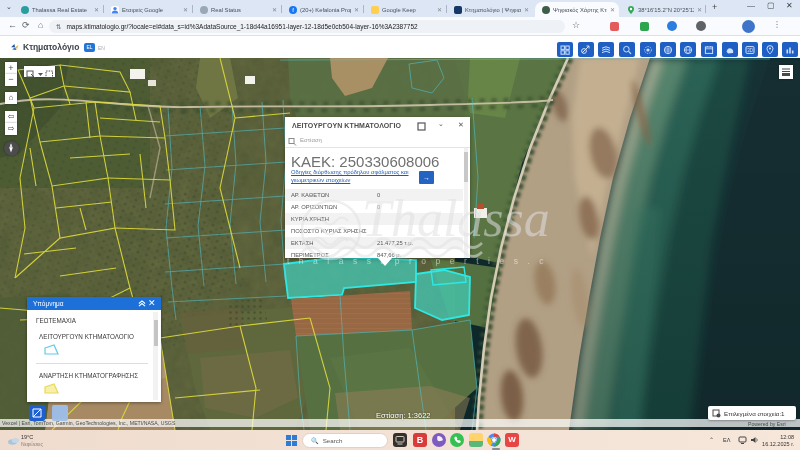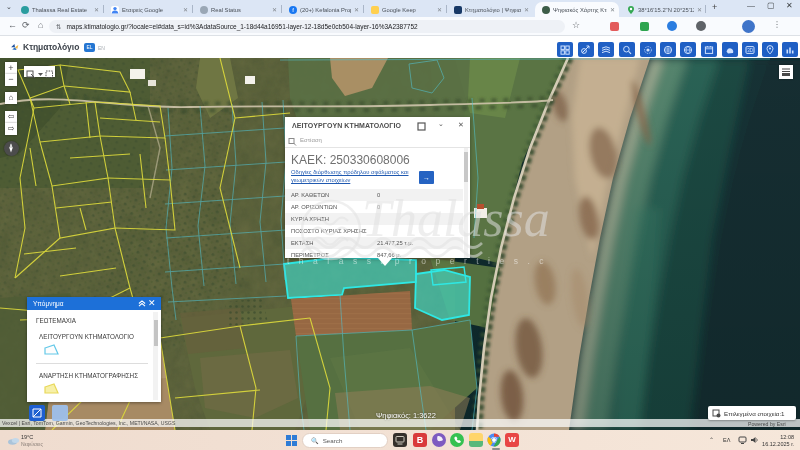--- a/index.html
+++ b/index.html
@@ -415,21 +415,21 @@
         </svg>
     <div class="abs" style="left:153px;top:3px;font-size:7px;color:#555">⌄</div>
     <div class="abs" style="left:173px;top:4px;font-size:7px;color:#555">✕</div>
     <div class="abs" style="left:0;top:17px;width:185px;height:14px;border-bottom:1px solid #e4e4e4">
           <svg class="abs" style="left:3px;top:2.5px" width="9" height="9" viewBox="0 0 9 9">
             <rect x="1" y="1.5" width="5" height="5" fill="none" stroke="#8a8a8a" stroke-width="1"></rect>
             <path d="M5.5 6 L8 8.5" stroke="#8a8a8a" stroke-width="1"></path>
           </svg>
           <span class="abs" style="left:15px;top:3px;font-size:6px;color:#9a9a9a">Εστίαση</span>
         </div>
-    <div class="abs" style="left:6px;top:36px;font-size:12px;color:#707070">ΚΑΕΚ: 250330608006</div>
+    <div class="abs" style="left:6px;top:36px;font-size:15px;color:#707070">ΚΑΕΚ: 250330608006</div>
     <div class="abs" style="left:6px;top:51px;width:125px;font-size:5.8px;line-height:8px;color:#2059b0;text-decoration:underline">Οδηγίες διόρθωσης πρόδηλου σφάλματος και γεωμετρικών στοιχείων</div>
     <div class="abs" style="left:134px;top:54px;width:15px;height:13px;background:#2563c2;border-radius:1px;color:#fff;font-size:7px;text-align:center;line-height:13px">→</div>
     <div class="prow" style="top:72px;background:#f2f2f2"><span style="margin-left:6px">ΑΡ. ΚΑΘΕΤΩΝ</span><span class="v">0</span></div>
     <div class="prow" style="top:84px"><span style="margin-left:6px">ΑΡ. ΟΡΙΖΟΝΤΙΩΝ</span><span class="v">0</span></div>
     <div class="prow" style="top:96px;background:#f2f2f2"><span style="margin-left:6px">ΚΥΡΙΑ ΧΡΗΣΗ</span></div>
     <div class="prow" style="top:108px"><span style="margin-left:6px">ΠΟΣΟΣΤΟ ΚΥΡΙΑΣ ΧΡΗΣΗΣ</span></div>
     <div class="prow" style="top:120px;background:#f2f2f2"><span style="margin-left:6px">ΕΚΤΑΣΗ</span><span class="v">21.477,25 τ.μ.</span></div>
     <div class="prow" style="top:132px"><span style="margin-left:6px">ΠΕΡΙΜΕΤΡΟΣ</span><span class="v">847,66 μ.</span></div>
     <div class="abs" style="left:179px;top:31px;width:4px;height:110px;background:#f0f0f0">
           <div style="position:absolute;left:0;top:4px;width:4px;height:30px;background:#c8c8c8"></div>
@@ -455,21 +455,21 @@
       <div class="abs" style="left:126px;top:2px;width:5px;height:88px;background:#f2f2f2">
             <div style="position:absolute;left:.5px;top:8px;width:4px;height:26px;background:#c4c4c4"></div>
           </div>
     </div>
   </div>
   <div class="abs" style="left:29px;top:347px;width:16px;height:16px;background:#1e5fd0;border-radius:2px;z-index:15"><svg width="16" height="16" viewBox="0 0 16 16">
           <path d="M4 12 L12 4 M4 4 h4 M4 4 v4 M12 12 h-4 M12 12 v-4 M12 4 h-4 M12 4 v4 M4 12 h4 M4 12 v-4" stroke="#fff" stroke-width="1" fill="none"></path>
         </svg></div>
   <div class="abs" style="left:52px;top:347px;width:16px;height:16px;background:#9dbfea;border-radius:2px;z-index:15;opacity:.95"></div>
 
-  <div class="abs" style="left:376px;top:353px;font-size:7.5px;color:#fff;text-shadow:0 0 2px rgba(0,0,0,.6);z-index:14">Ψηφιακός: 1:3622</div>
+  <div class="abs" style="left:376px;top:353px;font-size:7.5px;color:#fff;text-shadow:0 0 2px rgba(0,0,0,.6);z-index:14">Εστίαση: 1:3622</div>
 
   <div class="abs" style="left:708px;top:348px;width:88px;height:14px;background:#fff;border-radius:2px;box-shadow:0 1px 2px rgba(0,0,0,.3);z-index:14">
         <svg class="abs" style="left:4px;top:2.5px" width="9" height="9" viewBox="0 0 9 9">
           <rect x="1" y="1" width="6" height="6" fill="none" stroke="#4a4a4a" stroke-width="1"></rect>
           <circle cx="6.5" cy="6.5" r="2" fill="#4a4a4a"></circle>
         </svg>
         <span class="abs" style="left:16px;top:3.5px;font-size:6.2px;color:#323232">Επιλεγμένα στοιχεία:1</span>
       </div>
 
   <div class="abs" style="left:0;top:361px;width:800px;height:8px;background:rgba(255,255,255,.72);z-index:13"></div>

